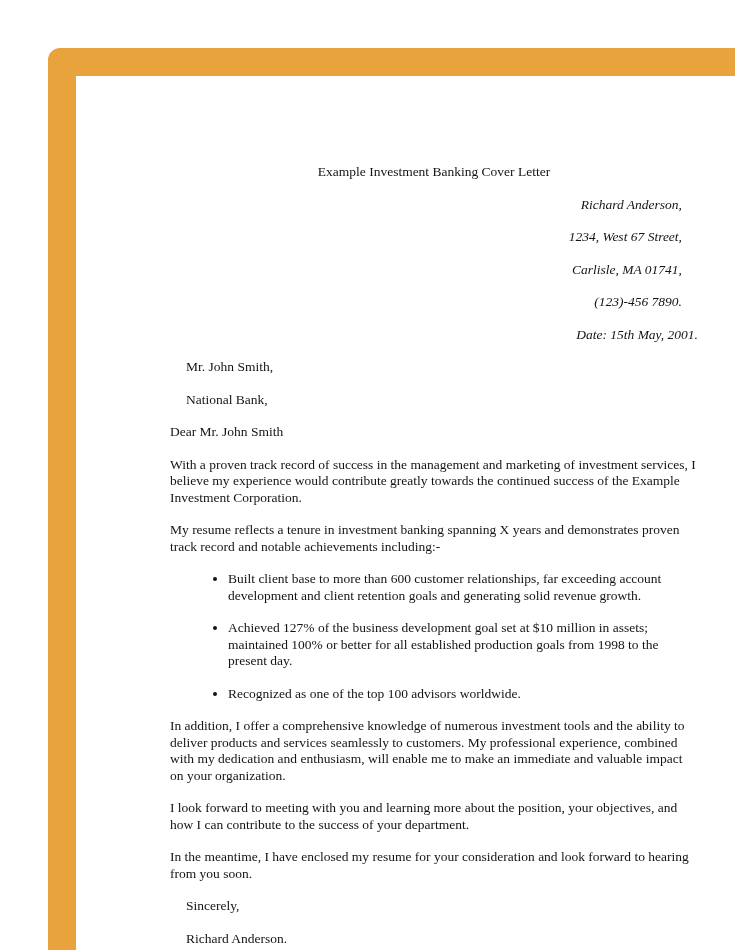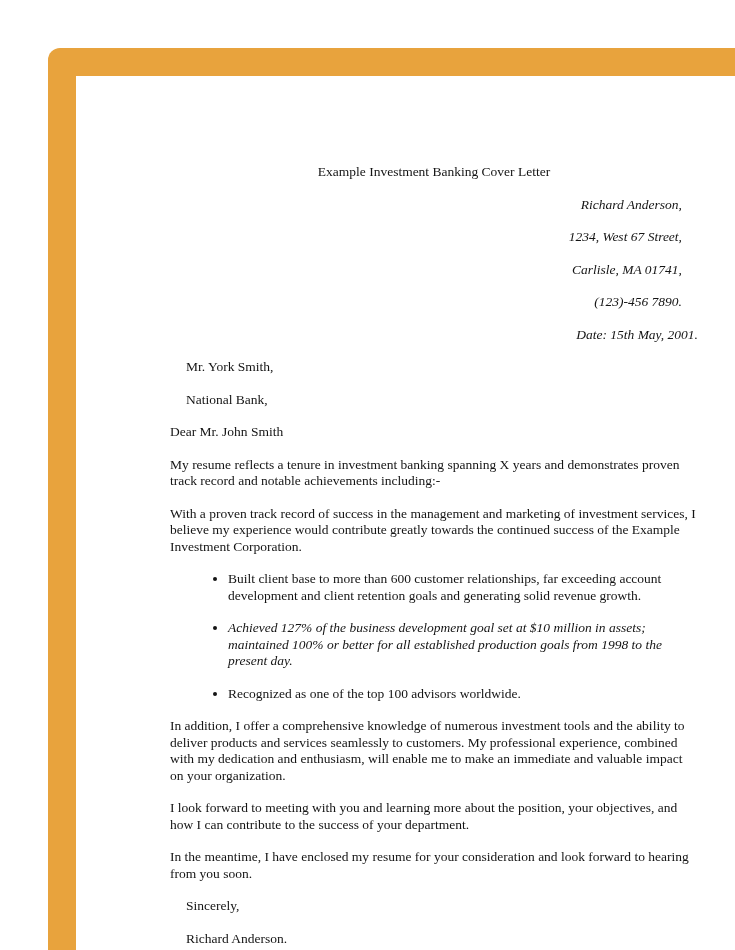--- a/index.html
+++ b/index.html
@@ -37,50 +37,50 @@
   }
   .date-line { margin-top: 16px; }
   .recipient { margin-top: 16px; }
   p { margin-top: 16px; }
   ul.achievements {
     margin-top: 16px;
     padding-left: 42px;
     list-style: disc outside;
   }
   ul.achievements li + li { margin-top: 2px; }
-  ul.achievements li:nth-child(2) { margin-top: 16px; font-style: italic; }
+  ul.achievements li:nth-child(2) { margin-top: 16px; }
   .sig-block p { margin-top: 16px; }
 </style>
 </head>
 <body>
 
 <div class="frame">
   <div class="page">
 
     <h1 class="title">Example Investment Banking Cover Letter</h1>
 
     <div class="sender">
       <div>Richard Anderson,</div>
       <div>1234, West 67 Street,</div>
       <div>Carlisle, MA 01741,</div>
       <div>(123)-456 7890.</div>
     </div>
 
     <div class="date-line">Date: 15th May, 2001.</div>
 
     <div class="recipient">
-      <div>Mr. York Smith,</div>
+      <div>Mr. John Smith,</div>
       <div>National Bank,</div>
     </div>
 
     <p>Dear Mr. John Smith</p>
 
+    <p>With a proven track record of success in the management and marketing of investment services, I believe my experience would contribute greatly towards the continued success of the Example Investment Corporation.</p>
+
     <p>My resume reflects a tenure in investment banking spanning X years and demonstrates proven track record and notable achievements including:-</p>
-
-    <p>With a proven track record of success in the management and marketing of investment services, I believe my experience would contribute greatly towards the continued success of the Example Investment Corporation.</p>
 
     <ul class="achievements">
       <li>Built client base to more than 600 customer relationships, far exceeding account development and client retention goals and generating solid revenue growth.</li>
       <li>Achieved 127% of the business development goal set at $10 million in assets; maintained 100% or better for all established production goals from 1998 to the present day.</li>
       <li>Recognized as one of the top 100 advisors worldwide.</li>
     </ul>
 
     <p>In addition, I offer a comprehensive knowledge of numerous investment tools and the ability to deliver products and services seamlessly to customers. My professional experience, combined with my dedication and enthusiasm, will enable me to make an immediate and valuable impact on your organization.</p>
 
     <p>I look forward to meeting with you and learning more about the position, your objectives, and how I can contribute to the success of your department.</p>

